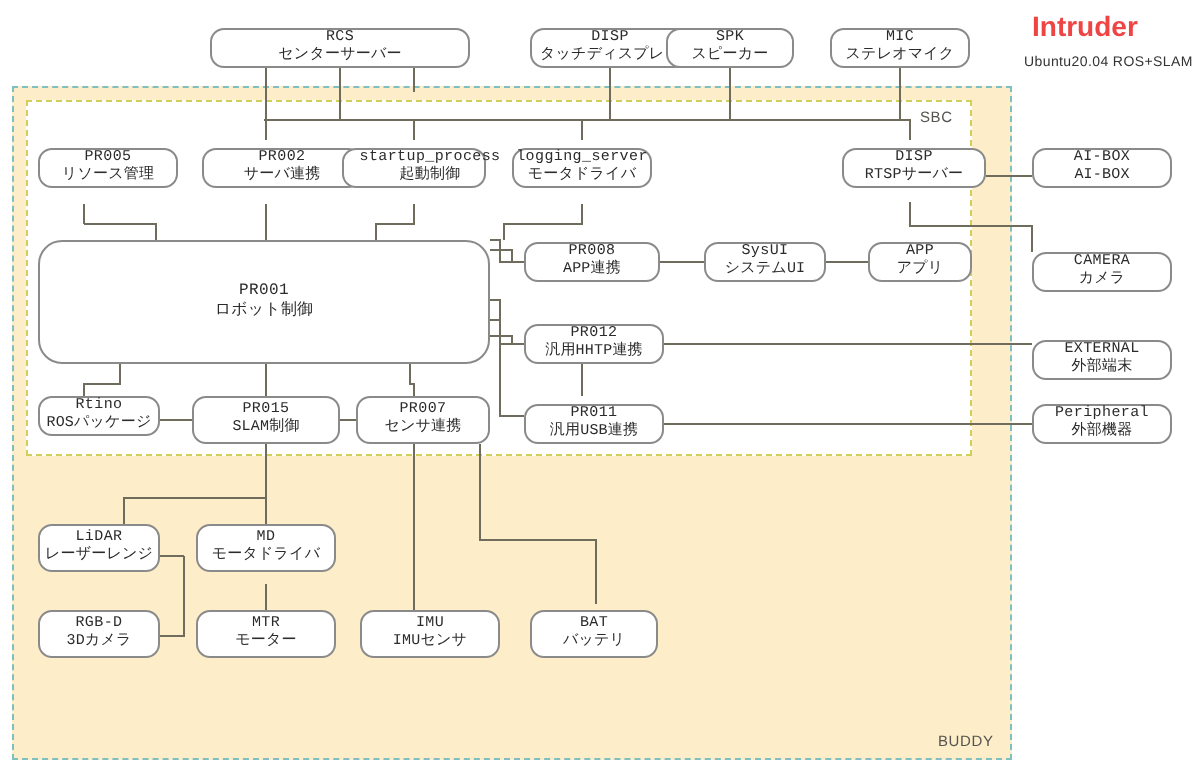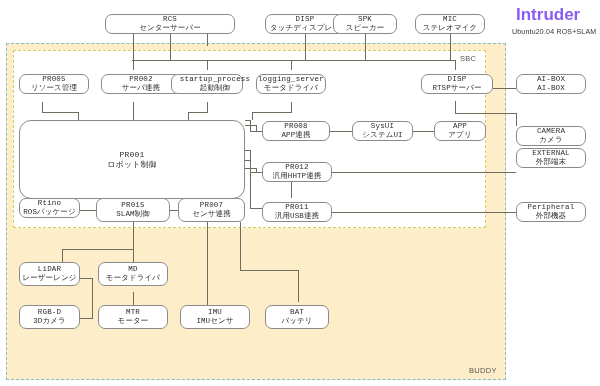--- a/index.html
+++ b/index.html
@@ -78,22 +78,22 @@
     border-radius: 12px;
   }
   .node.big .l1, .node.big .l2 {
     font-size: 8px;
   }
 
   
   .title {
     position: absolute;
     font-weight: bold;
-    font-size: 17px;
-    color: #8b5cf6;
+    font-size: 14px;
+    color: #ef4444;
     white-space: nowrap;
   }
   .subtitle {
     position: absolute;
     font-size: 7px;
     color: #333333;
     white-space: nowrap;
     letter-spacing: .2px;
   }
 </style>
@@ -218,21 +218,21 @@
   <div class="node" style="left:421px; top:74px; width:72px; height:20px;">
     <span class="l1">DISP</span>
     <span class="l2">RTSPサーバー</span>
   </div>
 
   <div class="node" style="left:516px; top:74px; width:70px; height:20px;">
     <span class="l1">AI-BOX</span>
     <span class="l2">AI-BOX</span>
   </div>
 
-  <div class="node big" style="left:19px; top:120px; width:226px; height:79px;">
+  <div class="node big" style="left:19px; top:120px; width:226px; height:62px;">
     <span class="l1">PR001</span>
     <span class="l2">ロボット制御</span>
   </div>
 
   <div class="node" style="left:262px; top:121px; width:68px; height:20px;">
     <span class="l1">PR008</span>
     <span class="l2">APP連携</span>
   </div>
 
   <div class="node" style="left:352px; top:121px; width:61px; height:20px;">
@@ -248,21 +248,21 @@
   <div class="node" style="left:516px; top:126px; width:70px; height:20px;">
     <span class="l1">CAMERA</span>
     <span class="l2">カメラ</span>
   </div>
 
   <div class="node" style="left:262px; top:162px; width:70px; height:20px;">
     <span class="l1">PR012</span>
     <span class="l2">汎用HHTP連携</span>
   </div>
 
-  <div class="node" style="left:516px; top:148px; width:70px; height:20px;justify-content:center;">
+  <div class="node" style="left:516px; top:170px; width:70px; height:20px;justify-content:center;">
     <span class="l1">EXTERNAL</span>
     <span class="l2">外部端末</span>
   </div>
 
   <div class="node" style="left:19px; top:198px; width:61px; height:20px;">
     <span class="l1">Rtino</span>
     <span class="l2">ROSパッケージ</span>
   </div>
 
   <div class="node" style="left:96px; top:198px; width:74px; height:24px;">

